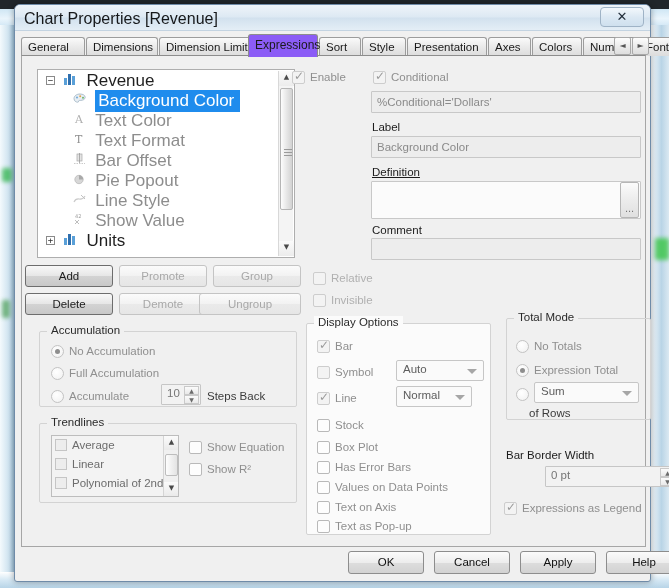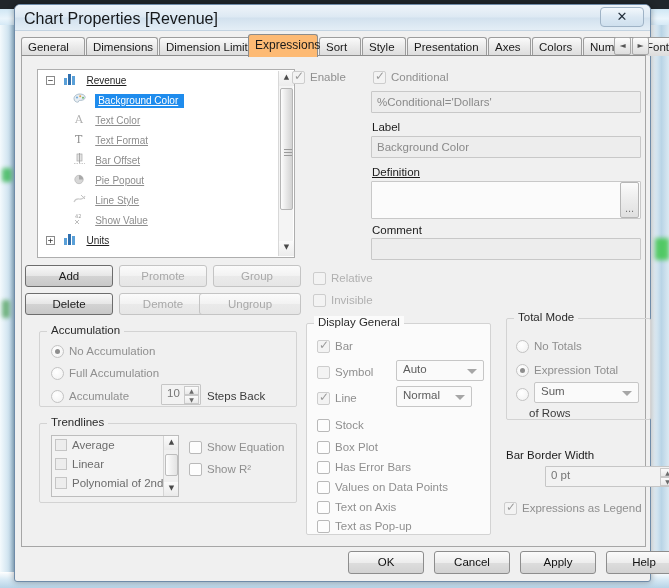--- a/index.html
+++ b/index.html
@@ -56,21 +56,21 @@
   .tabstrip { position:absolute; left:6px; top:29px; width:625px; height:22px; }
   .tab {
     position:absolute; top:3px; height:19px; line-height:18px;
     border:1px solid #9c9c9c; border-bottom:none;
     background:linear-gradient(180deg,#fafafa,#e8e8e8 55%,#dcdcdc);
     border-radius:3px 3px 0 0; padding:0 6px; color:#1a1a1a; font-size:11.5px;
     white-space:nowrap;
   }
   .tab.active {
     top:0; height:23px; line-height:21px; z-index:5;
-    background:#fdba74; border-color:#8d8d8d; font-size:12px;
+    background:#8b5cf6; border-color:#8d8d8d; font-size:12px;
   }
   .tab-nav {
     position:absolute; top:3px; width:17px; height:18px; border:1px solid #a9a9a9;
     background:linear-gradient(180deg,#fdfdfd,#ebebeb 55%,#dedede);
     border-radius:2px; text-align:center; line-height:16px; font-size:8px; color:#555;
     font-family:"DejaVu Sans", sans-serif;
   }
 
   
   .panel {
@@ -83,21 +83,21 @@
     position:absolute; left:22px; top:64px; width:258px; height:189px;
     background:#ffffff; border:1px solid #aeaeae; overflow:hidden;
   }
   .tree-row { position:relative; height:20px; line-height:20px; padding-left:8px; white-space:nowrap; }
   .tree-row .expander {
     display:inline-block; width:9px; height:9px; line-height:7px; text-align:center;
     border:1px solid #8a8a8a; background:#fff; font-size:9px; color:#333;
     vertical-align:middle; margin-right:5px; font-family:"DejaVu Sans Mono", monospace;
   }
   .tree-row .ico { display:inline-block; width:16px; text-align:center; vertical-align:middle; margin-right:4px; }
-  .tree-row .lbl { vertical-align:middle; color:#262626; font-size:10px;text-decoration:underline; }
+  .tree-row .lbl { vertical-align:middle; color:#262626; font-size:17px; }
   .tree-row.child { padding-left:34px; }
   .tree-row.child .lbl { color:#8d8d8d; }
   .tree-row.child.selected .lbl { color:#ffffff; }
   .sel-hl { background:#1f8ced; padding:1px 6px 2px 3px; }
   .tree-root .lbl { color:#1f1f1f; }
 
   .tsb { position:absolute; right:1px; top:1px; width:15px; bottom:1px; background:#f4f4f4; border-left:1px solid #d8d8d8; }
   .tsb .arrow { position:absolute; left:0; width:15px; height:15px; text-align:center; line-height:13px;
      font-size:7px; color:#4a4a4a; background:linear-gradient(180deg,#fbfbfb,#ececec);
      font-family:"DejaVu Sans", sans-serif; }
@@ -385,21 +385,21 @@
       <div class="t"></div>
       <div class="a d">▼</div>
     </div>
   </div>
   <div class="cb" style="left:174px;top:436px;"></div>
   <div class="cbl" style="left:192px;top:436px;">Show Equation</div>
   <div class="cb" style="left:174px;top:458px;"></div>
   <div class="cbl" style="left:192px;top:458px;">Show R²</div>
 
   <div class="grp" style="left:291px;top:318px;width:185px;height:212px;background:#fbfbfb;">
-    <div class="cap" style="background:#fbfbfb;">Display General</div>
+    <div class="cap" style="background:#fbfbfb;">Display Options</div>
   </div>
   <div class="cb dis checked" style="left:302px;top:335px;"></div>
   <div class="cbl" style="left:320px;top:335px;">Bar</div>
 
   <div class="cb dis" style="left:302px;top:361px;"></div>
   <div class="cbl" style="left:320px;top:361px;">Symbol</div>
   <div class="combo" style="left:381px;top:355px;width:88px;">
     <div class="val">Auto</div>
     <div class="arw"></div>
   </div>

